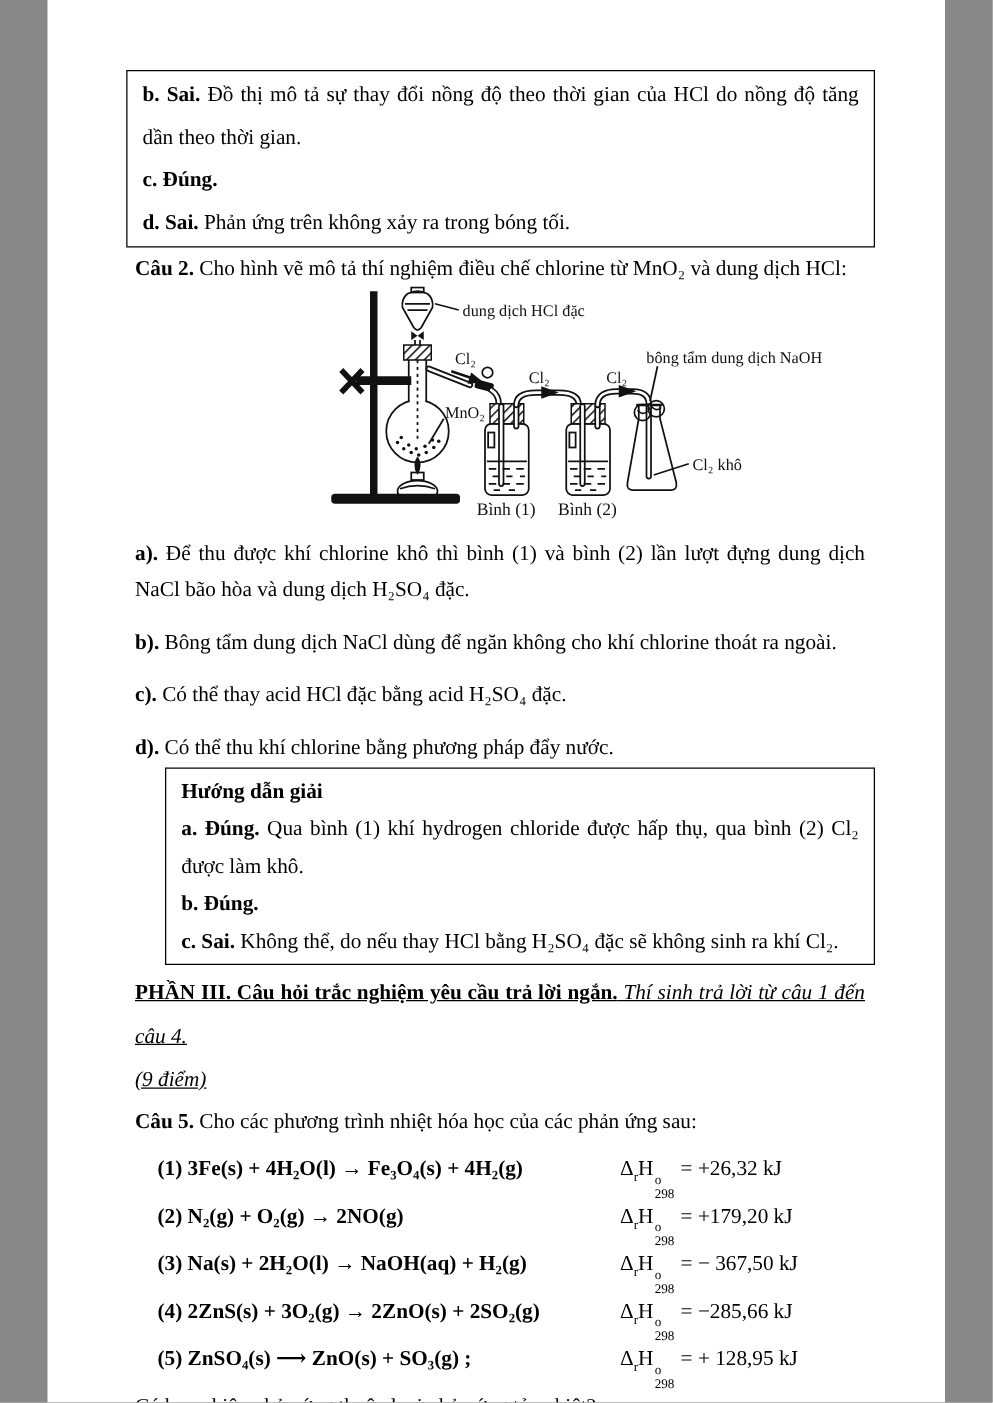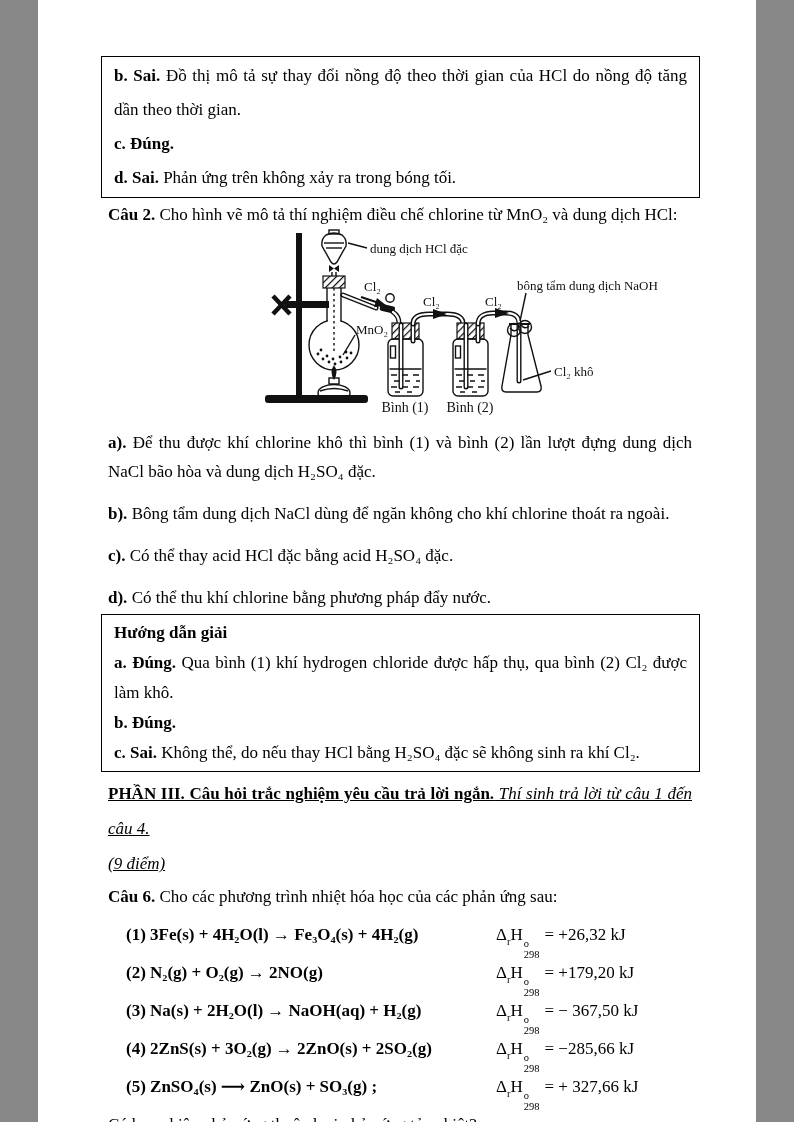--- a/index.html
+++ b/index.html
@@ -7,21 +7,21 @@
     width:718px;height:1122px;background:#fff;position:relative;
     margin:0 auto;box-sizing:border-box;padding-top:56px;
     font-family:"Liberation Serif","DejaVu Serif",serif;
     font-size:17px;color:#000;overflow:hidden;
   }
   .solution-box{
     margin:0 56px 0 63px;border:1.5px solid #000;
     padding:2px 12px 2px 12px;
   }
   .solution-box p{margin:0;line-height:34px;text-align:justify;}
-  .box2{margin:2px 56px 0 63px;border:1.5px solid #000;padding:3px 12px;}
+  .box2{margin:2px 56px 0 94px;border:1.5px solid #000;padding:3px 12px;}
   .box2 p{margin:0;line-height:30px;text-align:justify;}
   .para{margin:13px 64px 0 70px;line-height:29px;text-align:justify;}
   .para-cau2{margin:2px 60px 0 70px;line-height:29px;}
   .phan3{margin:4px 64px 0 70px;line-height:35px;text-align:justify;text-decoration:underline;}
   .cau1{margin:0 64px 0 70px;line-height:31px;}
   .closing{margin:4px 64px 0 70px;line-height:30px;}
   b{font-weight:bold;}
   .it{font-style:italic;}
   .diagram-wrap{margin:0 0 2px 225px;height:186px;}
   .eq-block{margin:4px 64px 0 88px;}
@@ -209,21 +209,21 @@
   <div class="box2">
     <p><b>Hướng dẫn giải</b></p>
     <p><b>a. Đúng.</b><span> Qua bình (1) khí hydrogen chloride được hấp thụ, qua bình (2) Cl₂ được làm khô.</span></p>
     <p><b>b. Đúng.</b><span></span></p>
     <p><b>c. Sai.</b><span> Không thể, do nếu thay HCl bằng H₂SO₄ đặc sẽ không sinh ra khí Cl₂.</span></p>
   </div>
 
   <p class="phan3"><b>PHẦN III. Câu hỏi trắc nghiệm yêu cầu trả lời ngắn.</b><span class="it"> Thí sinh trả lời từ câu 1 đến câu 4.</span></p>
   <p class="phan3" style="margin-top:0;"><span class="it">(9 điểm)</span></p>
 
-  <p class="cau1"><b>Câu 6.</b><span> Cho các phương trình nhiệt hóa học của các phản ứng sau:</span></p>
+  <p class="cau1"><b>Câu 5.</b><span> Cho các phương trình nhiệt hóa học của các phản ứng sau:</span></p>
 
   <div class="eq-block">
     <div class="eq-row">
       <span class="eq-lhs">(1) 3Fe(s) + 4H₂O(l) → Fe₃O₄(s) + 4H₂(g)</span>
       <span class="eq-dh"><span>Δ</span><span class="subr">r</span><span>H</span><span class="ss">
             <span>o</span>
             <span>298</span>
           </span><span class="eq-val">= +26,32 kJ</span></span>
     </div>
     <div class="eq-row">
@@ -245,19 +245,19 @@
       <span class="eq-dh"><span>Δ</span><span class="subr">r</span><span>H</span><span class="ss">
             <span>o</span>
             <span>298</span>
           </span><span class="eq-val">= −285,66 kJ</span></span>
     </div>
     <div class="eq-row">
       <span class="eq-lhs">(5) ZnSO₄(s) ⟶ ZnO(s) + SO₃(g) ;</span>
       <span class="eq-dh"><span>Δ</span><span class="subr">r</span><span>H</span><span class="ss">
             <span>o</span>
             <span>298</span>
-          </span><span class="eq-val">= + 327,66 kJ</span></span>
+          </span><span class="eq-val">= + 128,95 kJ</span></span>
     </div>
   </div>
 
   <p class="closing"><span>Có bao nhiêu phản ứng thuộc loại phản ứng tỏa nhiệt?</span></p>
 
 </div>
 
 </body></html>

